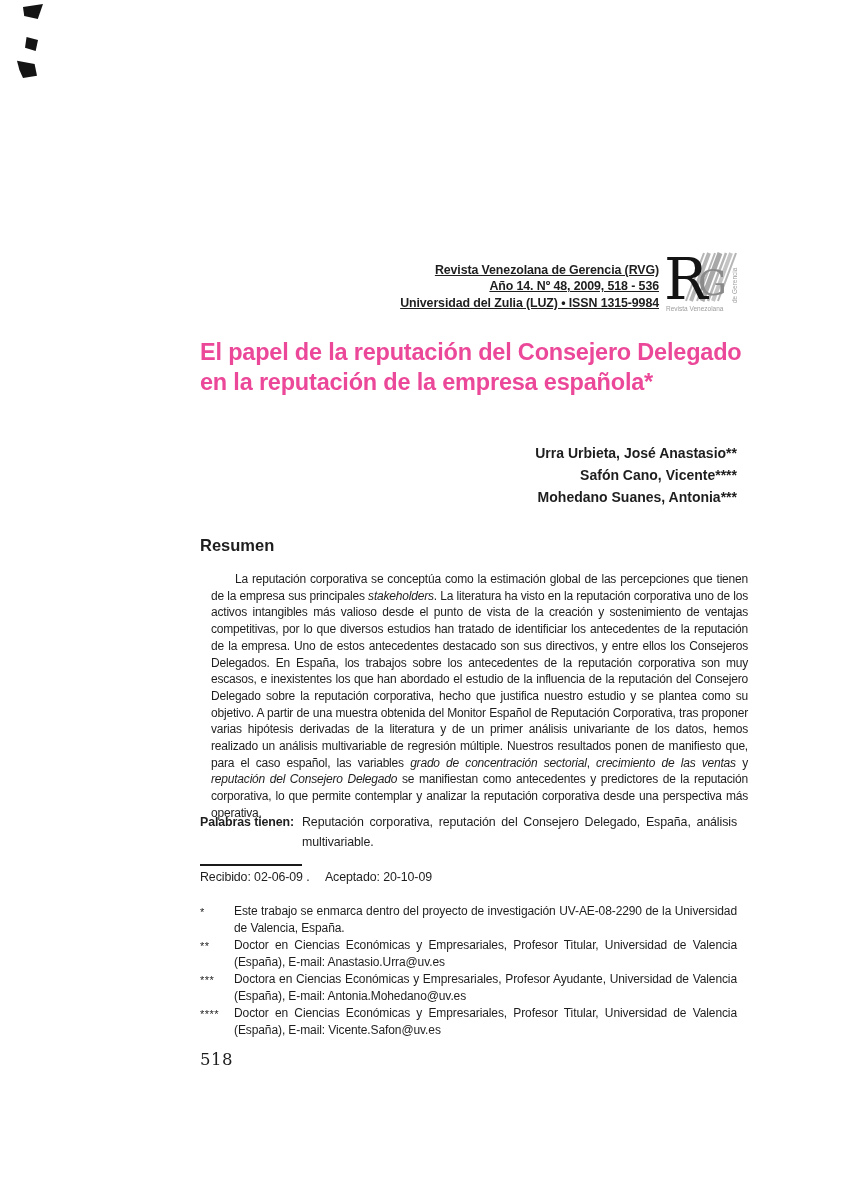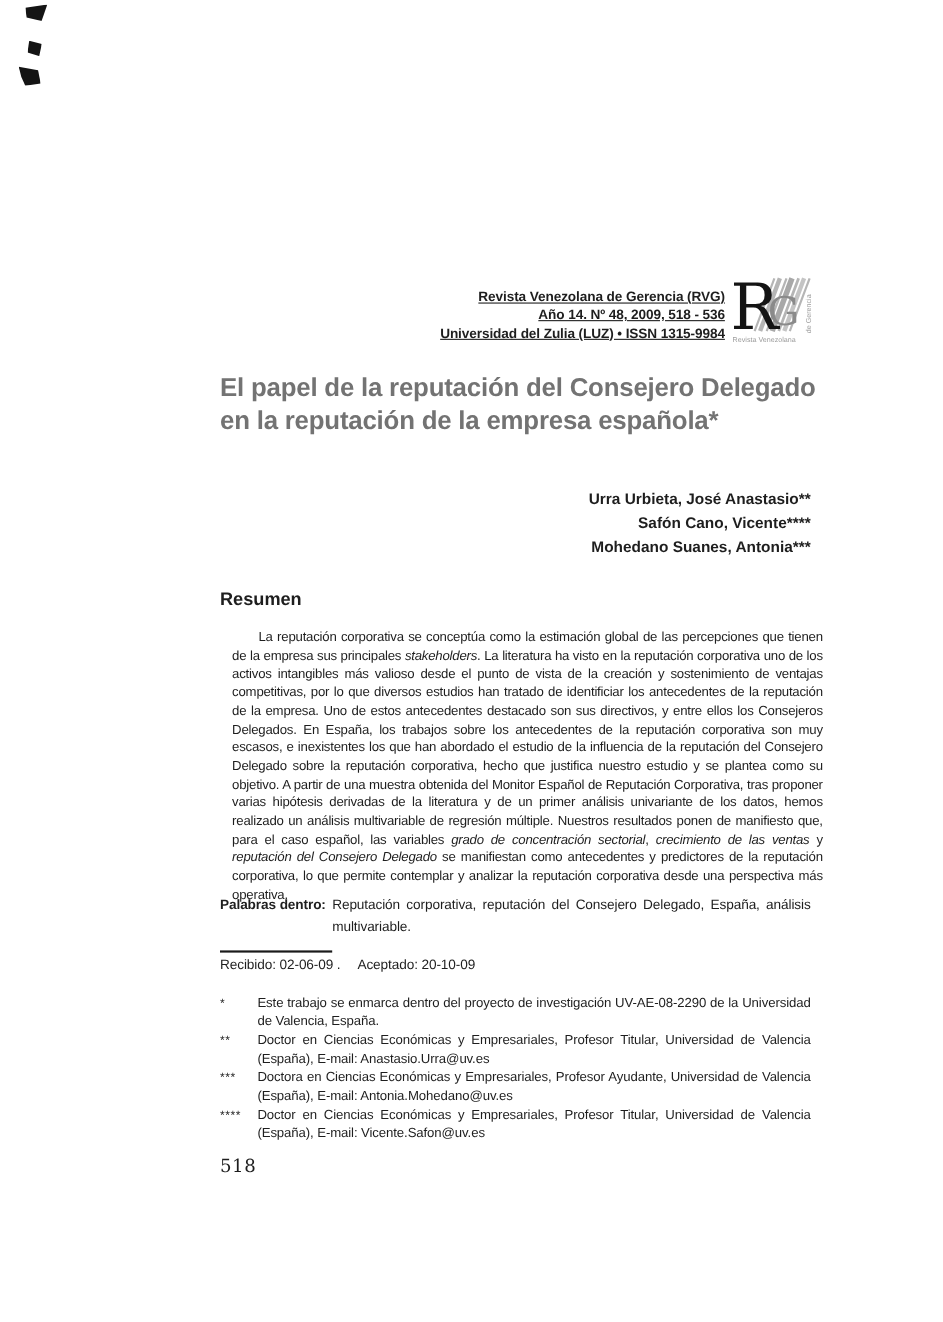--- a/index.html
+++ b/index.html
@@ -12,21 +12,21 @@
   .mark-b{left:25px;top:37px;width:13px;height:14px;clip-path:polygon(12% 0,100% 22%,82% 100%,0 76%);}
   .mark-c{left:17px;top:60px;width:20px;height:18px;clip-path:polygon(0 4%,88% 22%,100% 88%,30% 100%,12% 55%);}
 
   .header-row{position:absolute;top:251px;left:200px;width:540px;
               display:flex;justify-content:flex-end;align-items:center;gap:7px;text-decoration:underline;}
   .journal-info{text-align:right;font-weight:bold;font-size:12.4px;line-height:16.3px;
                 letter-spacing:-0.1px;padding-top:6px;white-space:nowrap;}
   .logo{width:74px;height:65px;flex:0 0 auto;display:block;}
 
   .title{position:absolute;left:200px;top:338px;width:548px;margin:0;
-         font-size:23.5px;line-height:29.5px;font-weight:bold;letter-spacing:-0.2px;color:#737373;}
+         font-size:23.5px;line-height:29.5px;font-weight:bold;letter-spacing:-0.2px;color:#ec4899;}
 
   .authors{position:absolute;left:200px;top:442px;width:537px;text-align:right;
            font-weight:bold;font-size:14px;line-height:22px;}
 
   .resumen{position:absolute;left:200px;top:536px;margin:0;font-size:16.5px;font-weight:bold;}
 
   .abstract{position:absolute;left:200px;top:560px;width:537px;margin:11px;
             font-size:12px;line-height:16.7px;text-align:justify;text-indent:24px;
             letter-spacing:-0.2px;}
   .abstract .it{font-style:italic;}
@@ -88,21 +88,21 @@
       <div>Urra Urbieta, José Anastasio**</div>
       <div>Safón Cano, Vicente****</div>
       <div>Mohedano Suanes, Antonia***</div>
     </div>
 
   <h2 class="resumen">Resumen</h2>
 
   <p class="abstract"><span>La reputación corporativa se conceptúa como la estimación global de las percepciones que tienen de la empresa sus principales </span><span class="it">stakeholders</span><span>. La literatura ha visto en la reputación corporativa uno de los activos intangibles más valioso desde el punto de vista de la creación y sostenimiento de ventajas competitivas, por lo que diversos estudios han tratado de identificiar los antecedentes de la reputación de la empresa. Uno de estos antecedentes destacado son sus directivos, y entre ellos los Consejeros Delegados. En España, los trabajos sobre los antecedentes de la reputación corporativa son muy escasos, e inexistentes los que han abordado el estudio de la influencia de la reputación del Consejero Delegado sobre la reputación corporativa, hecho que justifica nuestro estudio y se plantea como su objetivo. A partir de una muestra obtenida del Monitor Español de Reputación Corporativa, tras proponer varias hipótesis derivadas de la literatura y de un primer análisis univariante de los datos, hemos realizado un análisis multivariable de regresión múltiple. Nuestros resultados ponen de manifiesto que, para el caso español, las variables </span><span class="it">grado de concentración sectorial</span><span>, </span><span class="it">crecimiento de las ventas</span><span> y </span><span class="it">reputación del Consejero Delegado</span><span> se manifiestan como antecedentes y predictores de la reputación corporativa, lo que permite contemplar y analizar la reputación corporativa desde una perspectiva más operativa.</span></p>
 
   <div class="keywords">
-    <div class="kw-label">Palabras dentro:</div>
+    <div class="kw-label">Palabras tienen:</div>
     <div class="kw-text">Reputación corporativa, reputación del Consejero Delegado, España, análisis multivariable.</div>
   </div>
 
   <div class="rule"></div>
 
   <div class="dates">
     <span class="received">Recibido: 02-06-09 .</span>
     <span class="accepted">Aceptado: 20-10-09</span>
   </div>
 

